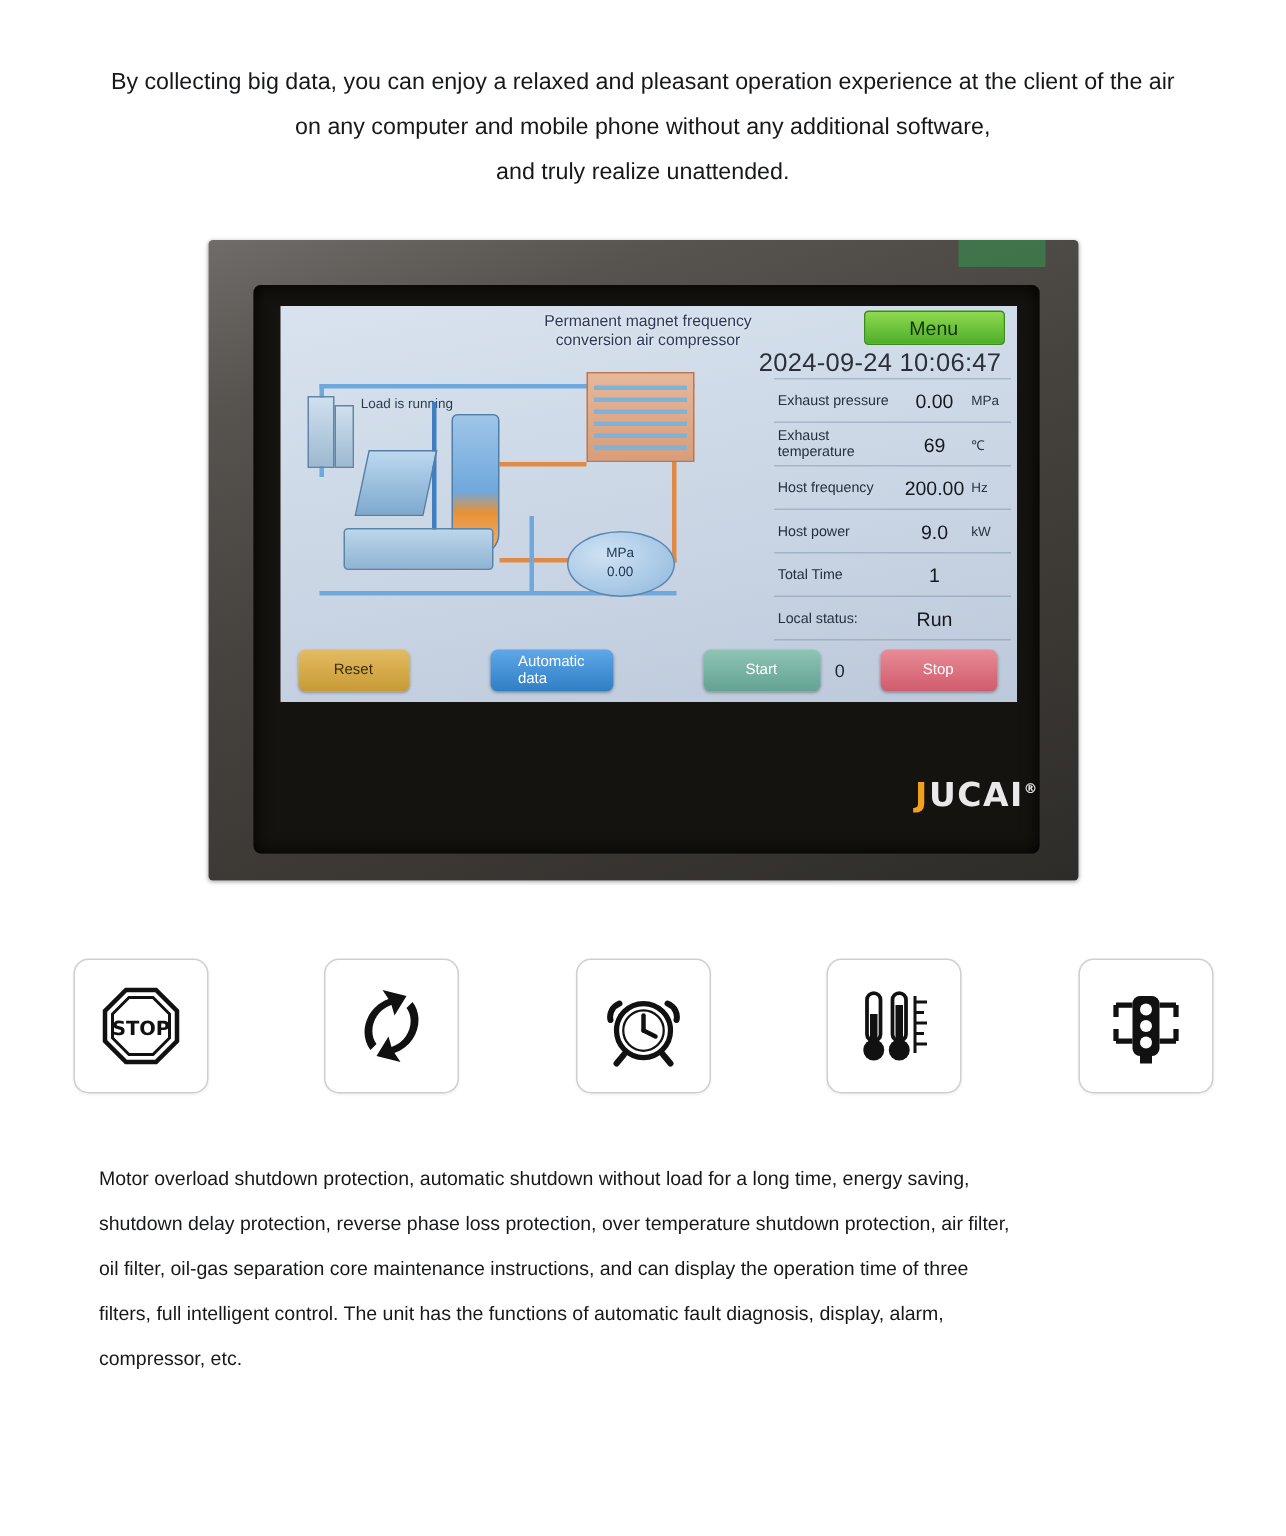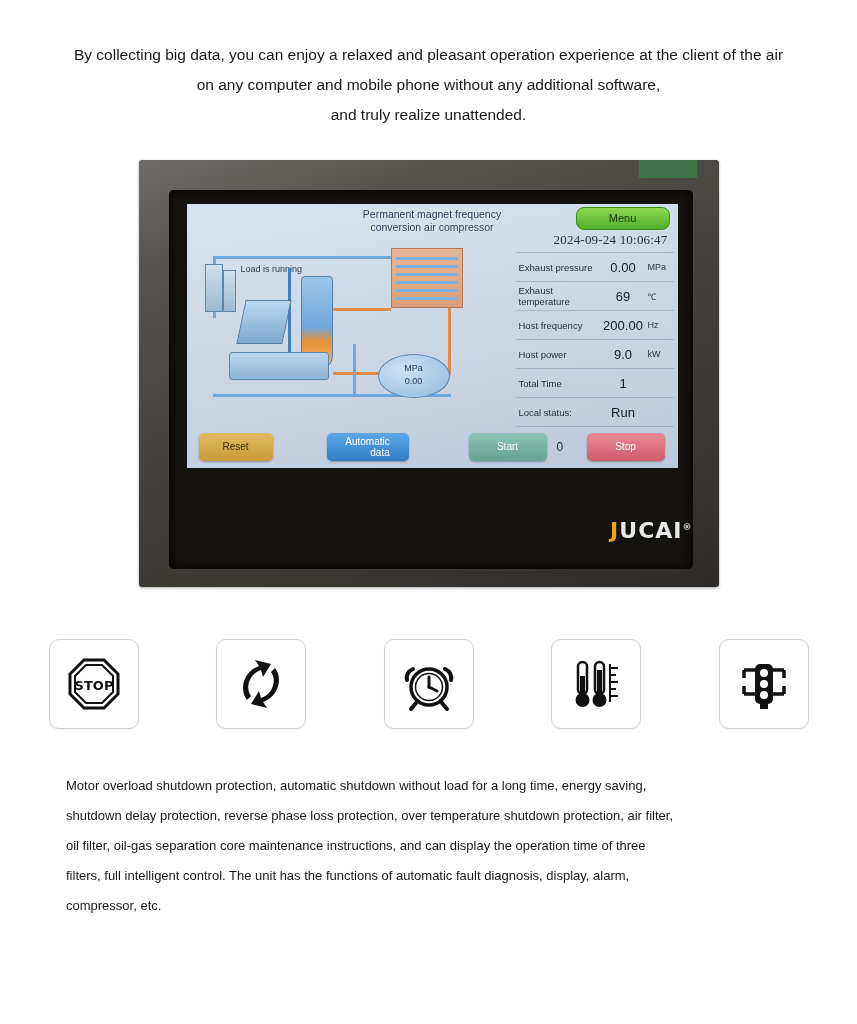--- a/index.html
+++ b/index.html
@@ -86,31 +86,31 @@
     line-height: 13px;
     color: #2c3a55;
     text-shadow: 0 0 2px rgba(255,255,255,.7);
   }
   .menu-btn {
     position: absolute;
     right: 8px; top: 3px;
     width: 92px; height: 21px;
     background: linear-gradient(180deg,#8ed94f,#4fae2a);
     border: 1px solid #3d8a20;
-    border-radius: 8px;
+    border-radius: 3px;
     color: #143308;
-    font-size: 11px;
+    font-size: 13px;
     line-height: 21px;
     text-align: center;
   }
   .datetime {
     position: absolute;
     right: 10px; top: 28px;
-    font-family: Liberation Serif, serif;
-    font-size: 13px;
+    font-family: Liberation Sans, sans-serif;
+    font-size: 17px;
     color: #2a2f3a;
     letter-spacing: .2px;
   }
 
   
   .readouts {
     position: absolute;
     right: 4px; top: 48px;
     width: 186px;
     font-size: 9.5px;
@@ -219,21 +219,21 @@
     position: absolute;
     left: 0; right: 0; bottom: 5px;
     height: 30px;
   }
   .hmi-btn {
     position: absolute;
     height: 28px;
     border-radius: 5px;
     font-size: 10px;
     line-height: 12px;
-    text-align: right;
+    text-align: left;
     color: #fff;
     display: flex;
     align-items: center;
     justify-content: center;
     box-shadow: 0 1px 2px rgba(0,0,0,.3);
     box-sizing: border-box;
   }
   .btn-reset  { left: 12px;  width: 74px; background: linear-gradient(180deg,#e3bb63,#c79a34); color:#3b2d07; }
   .btn-auto   { left: 140px; width: 82px; background: linear-gradient(180deg,#5fa7e8,#2f7ec4); }
   .btn-start  { left: 282px; width: 78px; background: linear-gradient(180deg,#8fc4b5,#63a291); }

